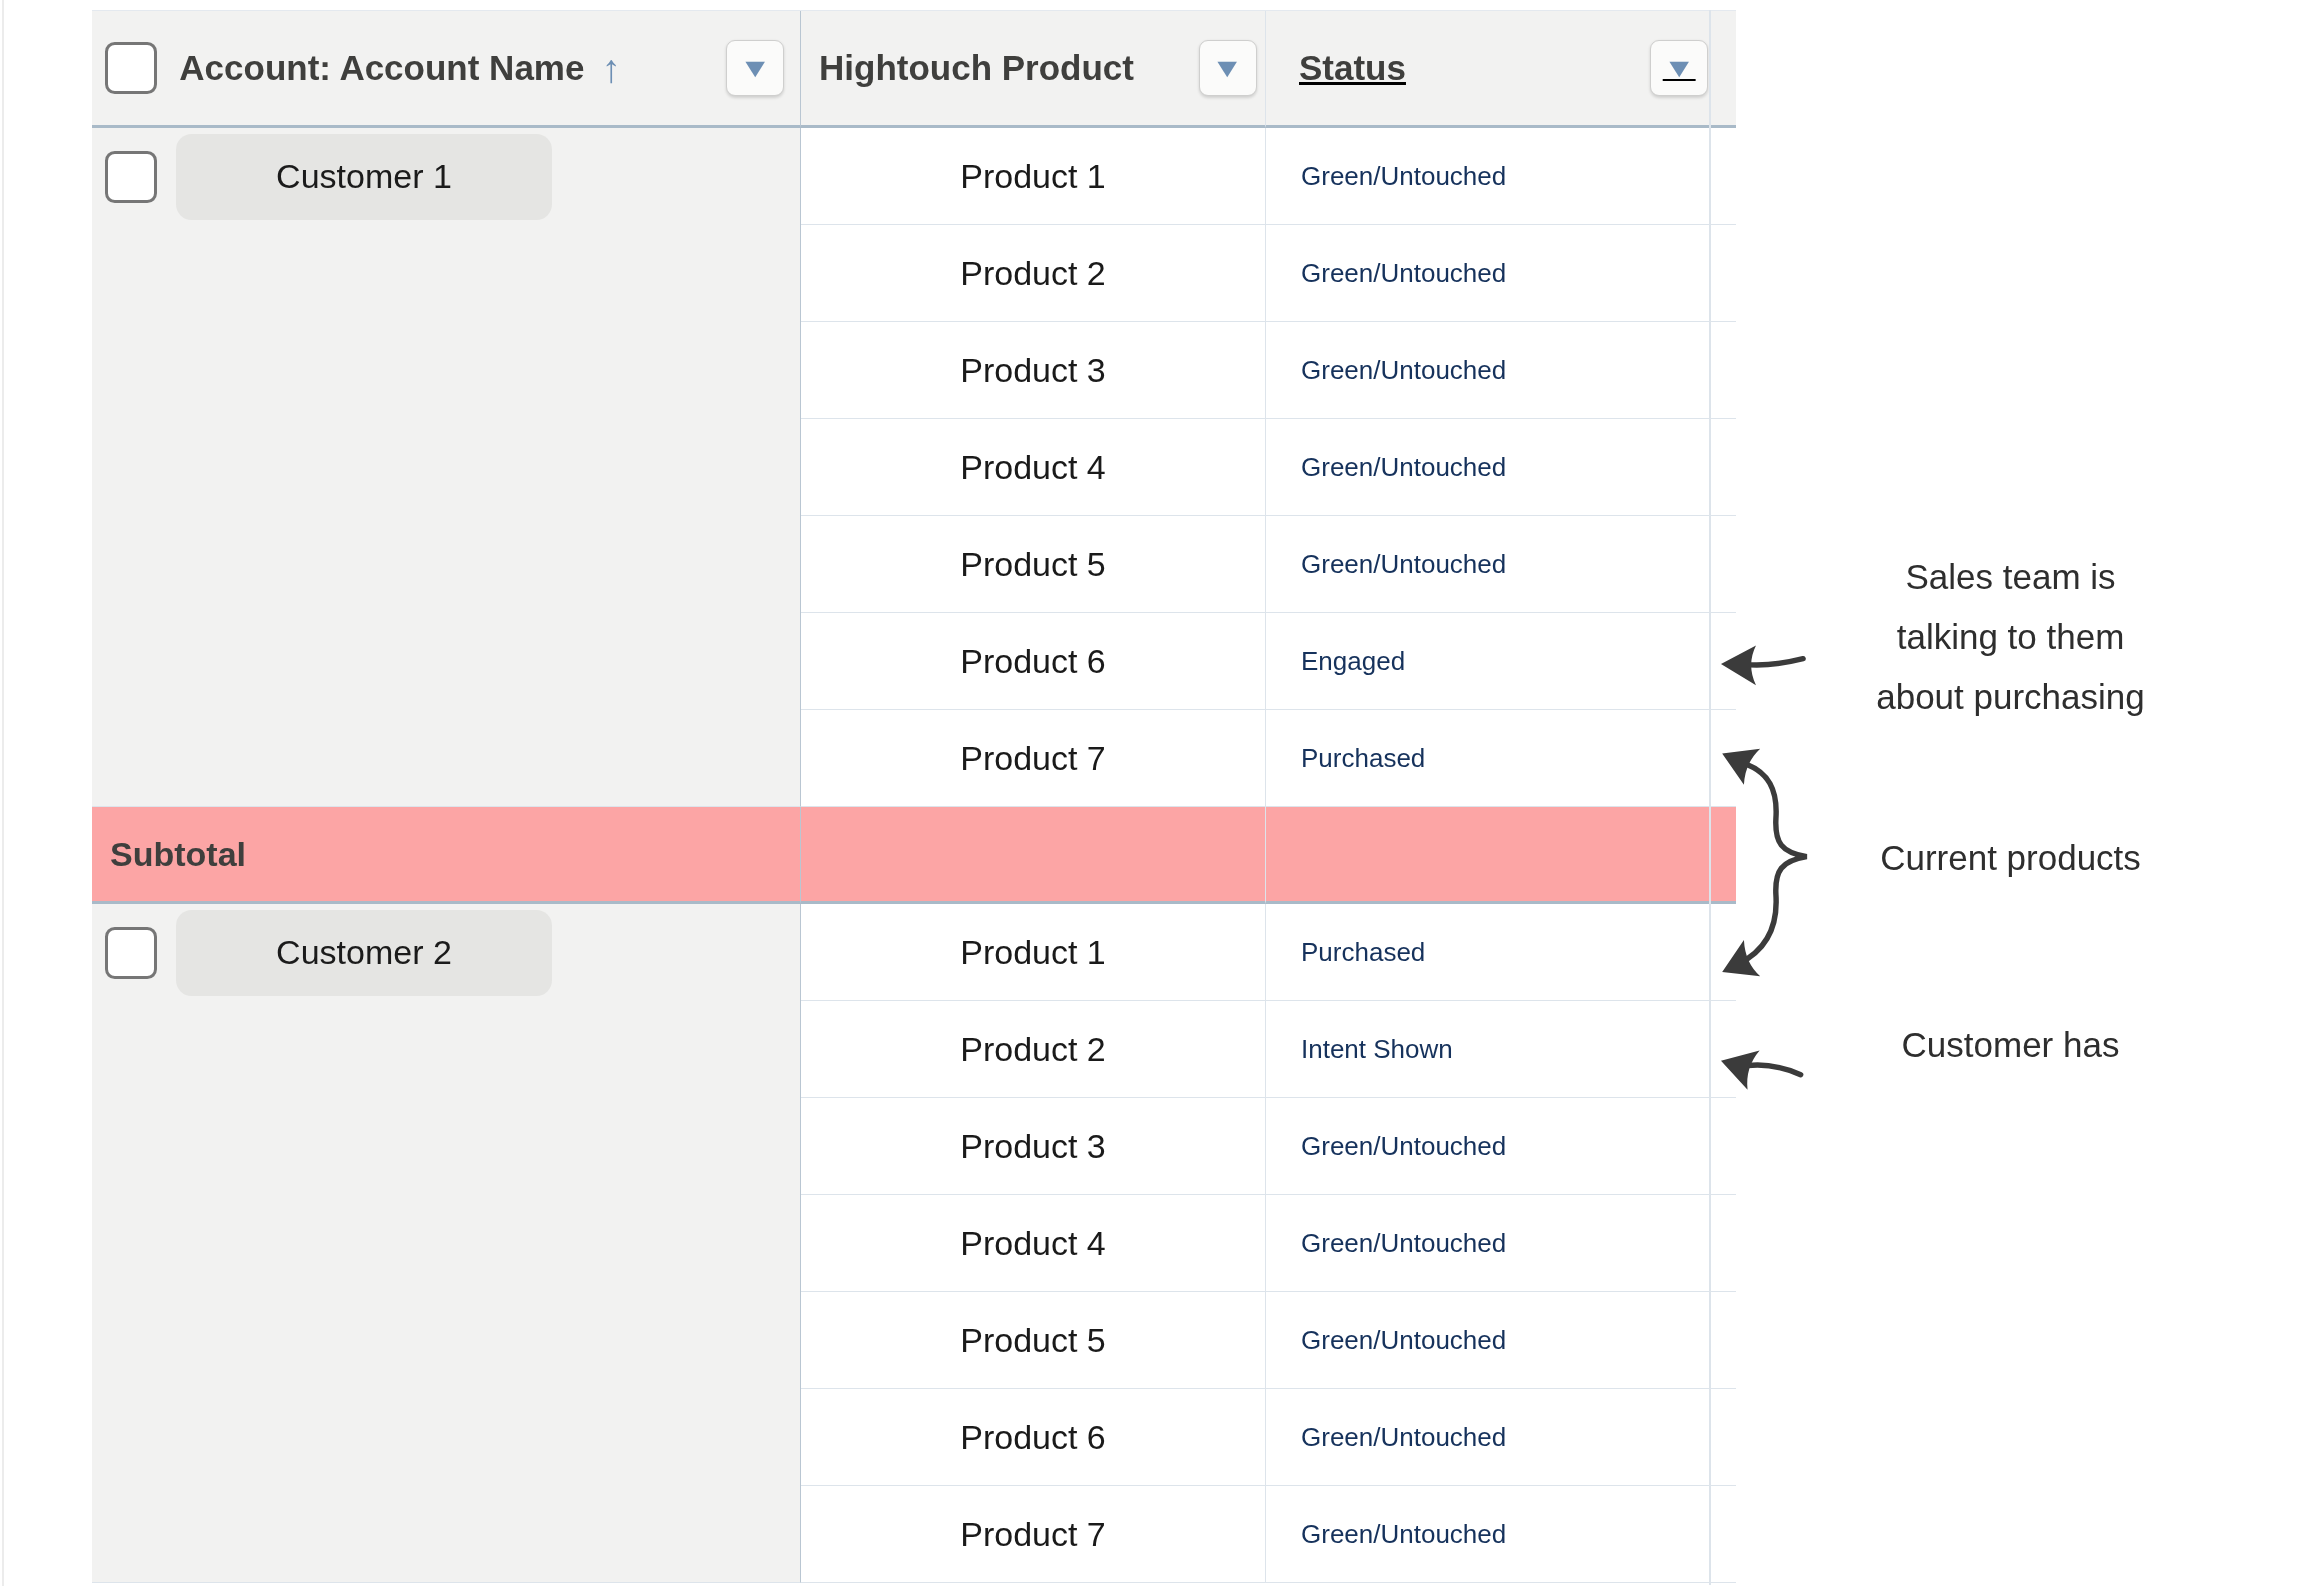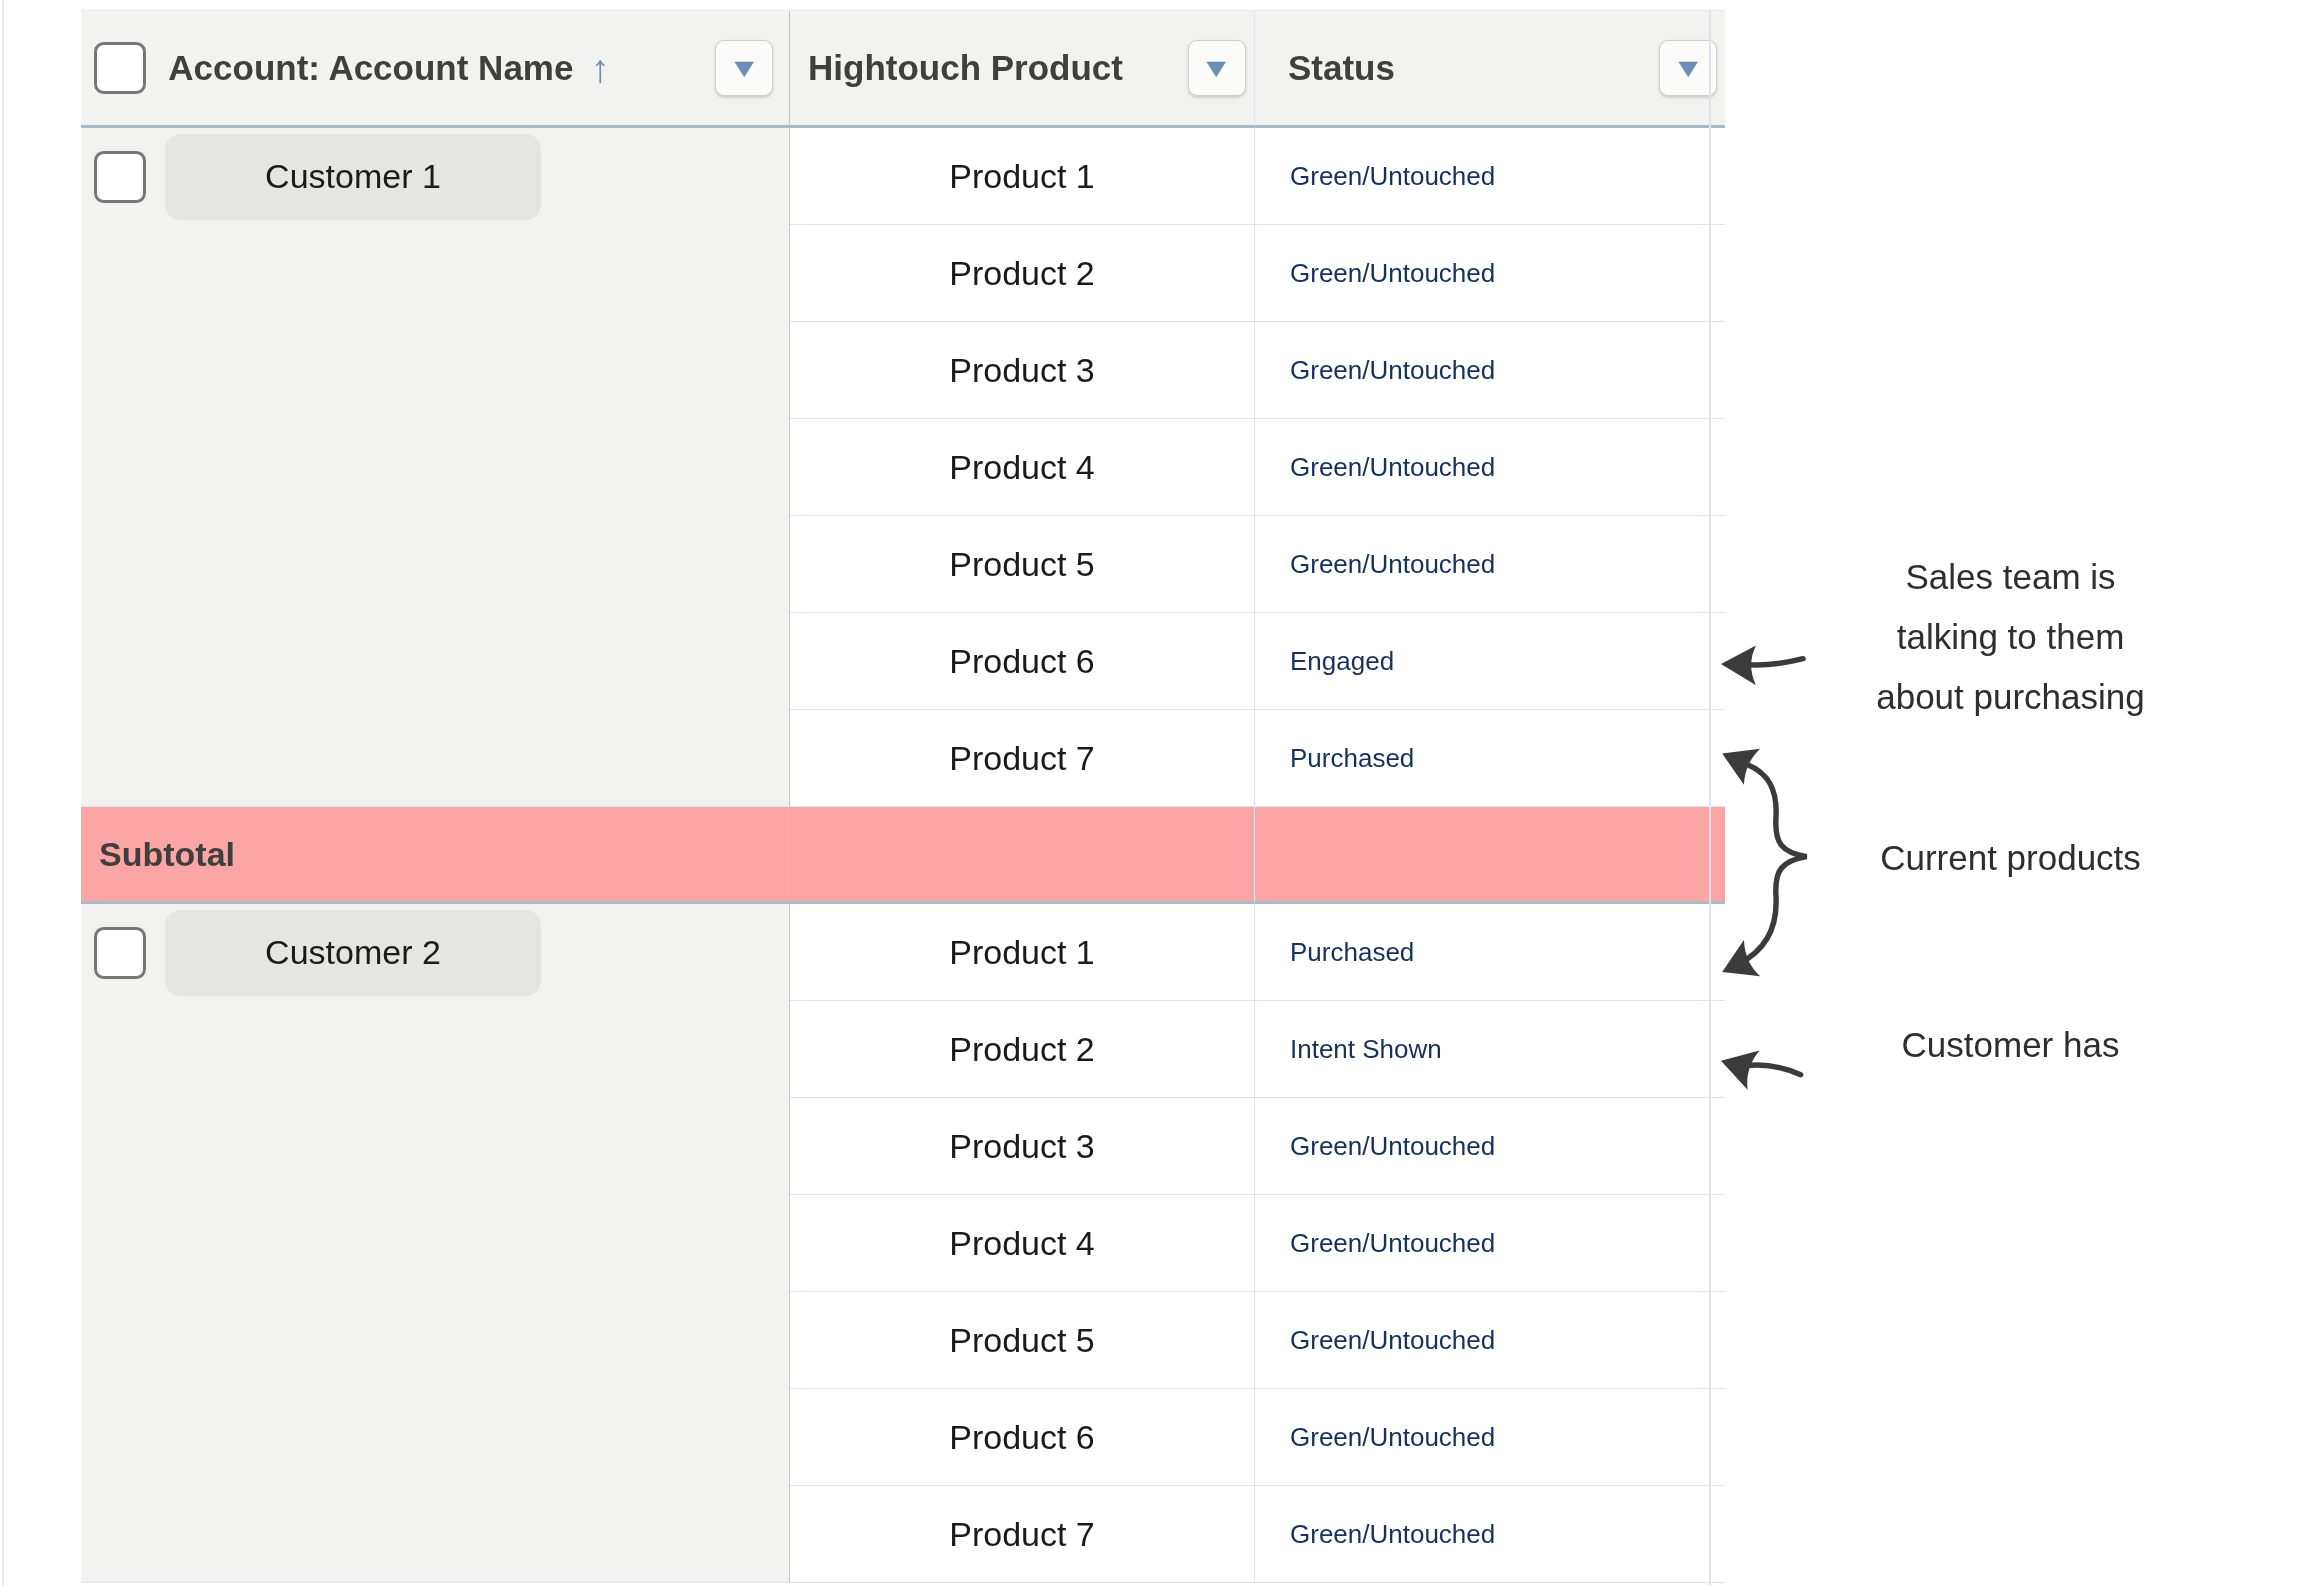--- a/index.html
+++ b/index.html
@@ -5,33 +5,33 @@
   html,body{margin:0;padding:0;}
   body{
     width:2319px;height:1586px;position:relative;overflow:hidden;
     background:#ffffff;
     font-family:"Liberation Sans",sans-serif;
   }
   .page-edge{position:absolute;left:2.4px;top:0;width:1.8px;height:1586px;background:#ececec;}
 
   
   .report{
-    position:absolute;left:81px;top:10.3px;width:1644px;height:1575px;
+    position:absolute;left:92px;top:10.3px;width:1644px;height:1575px;
     display:grid;
     grid-template-columns:709px 465px 470px;
     grid-template-rows:117px repeat(7,97px) 97px repeat(7,97px);
     border-top:1.8px solid #e4e9ef;
     background:#ffffff;
   }
   .report > div{box-sizing:border-box;}
 
   .hdr{background:#f2f2f1;border-bottom:3.6px solid #a9bac8;display:flex;align-items:center;}
   .hdr.c1{grid-column:1;border-right:1.8px solid #b9c6d2;padding:0 15.7px 0 13.3px;}
   .hdr.c2{grid-column:2;border-right:1.8px solid #dde4eb;padding:0 8.5px 0 18px;}
-  .hdr.c3{grid-column:3;padding:0 8px 0 33px;}
+  .hdr.c3{grid-column:3;padding:0 28px 0 33px;text-decoration:underline;}
   .hdr-label{font-size:35px;font-weight:bold;color:#3f3f3d;white-space:nowrap;}
   .hdr.c1 .hdr-label{margin-left:22px;}
 
   .sort{margin-left:17px;color:#6d8fb4;font-size:39px;font-weight:bold;line-height:1;}
   .filter-btn{
     margin-left:auto;width:56px;height:54px;flex:none;
     background:#fbfbfa;border:1.8px solid #cfcfce;border-radius:9px;
     box-shadow:0 1.2px 3px rgba(0,0,0,.14);
     display:flex;align-items:center;justify-content:center;cursor:pointer;
   }

